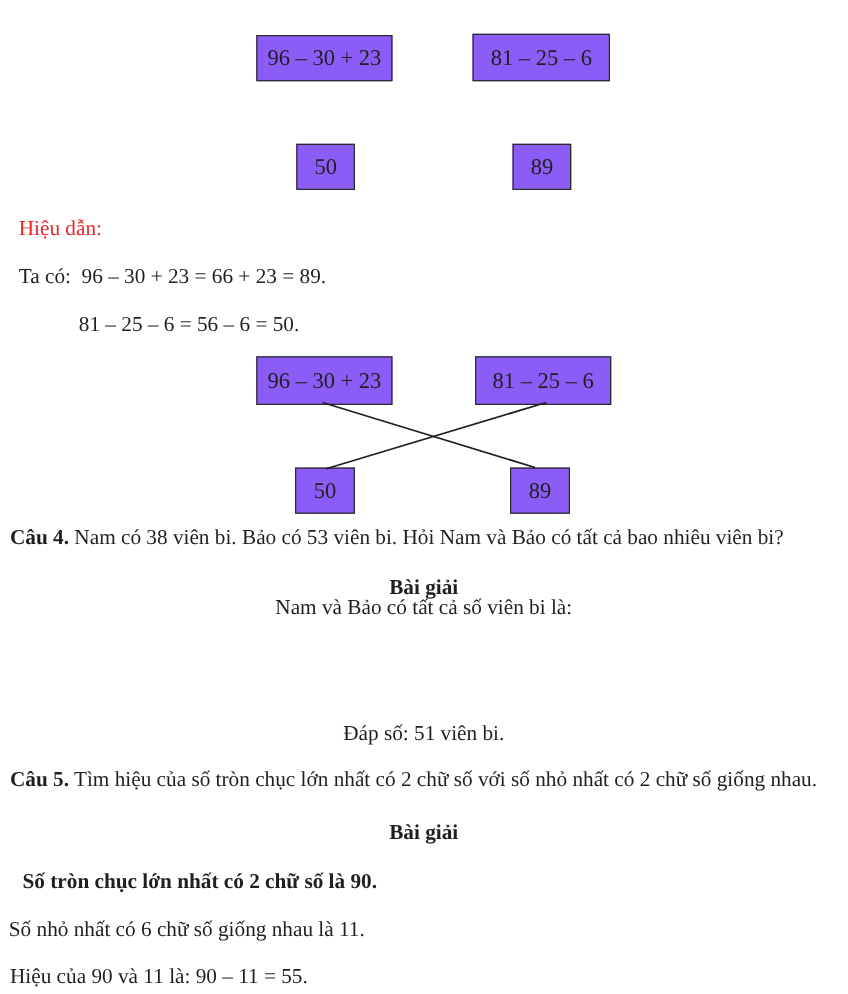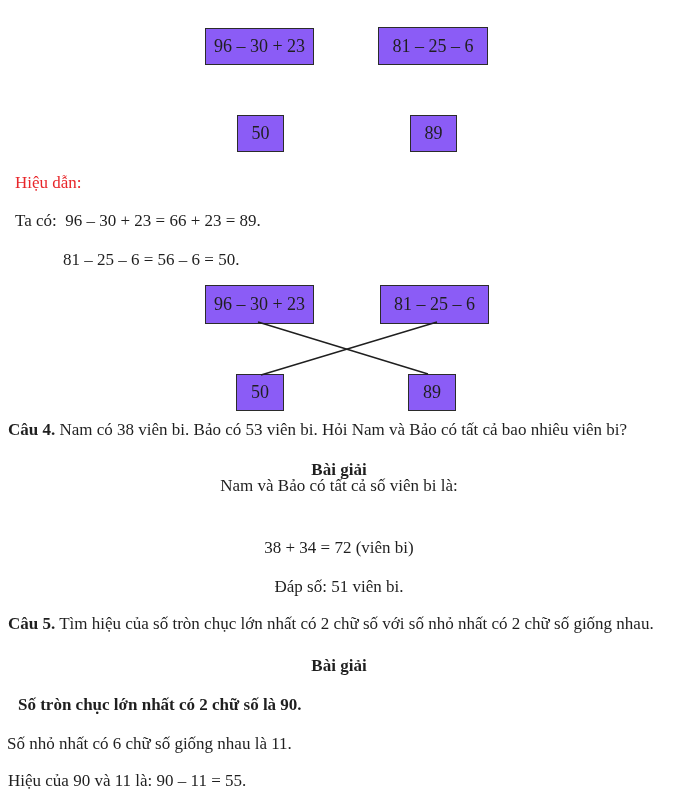--- a/index.html
+++ b/index.html
@@ -68,21 +68,20 @@
   <svg class="links" viewBox="0 0 678 795" xmlns="http://www.w3.org/2000/svg">
     <line x1="258" y1="322" x2="428" y2="374" stroke="#1f1f1f" stroke-width="1.4"></line>
     <line x1="437" y1="322" x2="261" y2="375" stroke="#1f1f1f" stroke-width="1.4"></line>
   </svg>
 
   <div class="abs" style="left:8px; top:420px; width:662px;">
     <span class="qlabel">Câu 4.</span><span> Nam có 38 viên bi. Bảo có 53 viên bi. Hỏi Nam và Bảo có tất cả bao nhiêu viên bi?</span>
   </div>
   <div class="centerline bold" style="top:460px;">Bài giải</div>
   <div class="centerline" style="top:476px;">Nam và Bảo có tất cả số viên bi là:</div>
-  <div class="centerline" style="top:538px;">38 + 34 = 72 (viên bi)</div>
   <div class="centerline" style="top:577px;">Đáp số: 51 viên bi.</div>
 
   <div class="abs" style="left:8px; top:614px; width:662px;">
     <span class="qlabel">Câu 5.</span><span> Tìm hiệu của số tròn chục lớn nhất có 2 chữ số với số nhỏ nhất có 2 chữ số giống nhau.</span>
   </div>
   <div class="centerline bold" style="top:656px;">Bài giải</div>
   <div class="abs" style="left:18px; top:695px;font-weight:bold;">Số tròn chục lớn nhất có 2 chữ số là 90.</div>
   <div class="abs" style="left:7px; top:734px;">Số nhỏ nhất có 6 chữ số giống nhau là 11.</div>
   <div class="abs" style="left:8px; top:771px;">Hiệu của 90 và 11 là: 90 – 11 = 55.</div>
 

